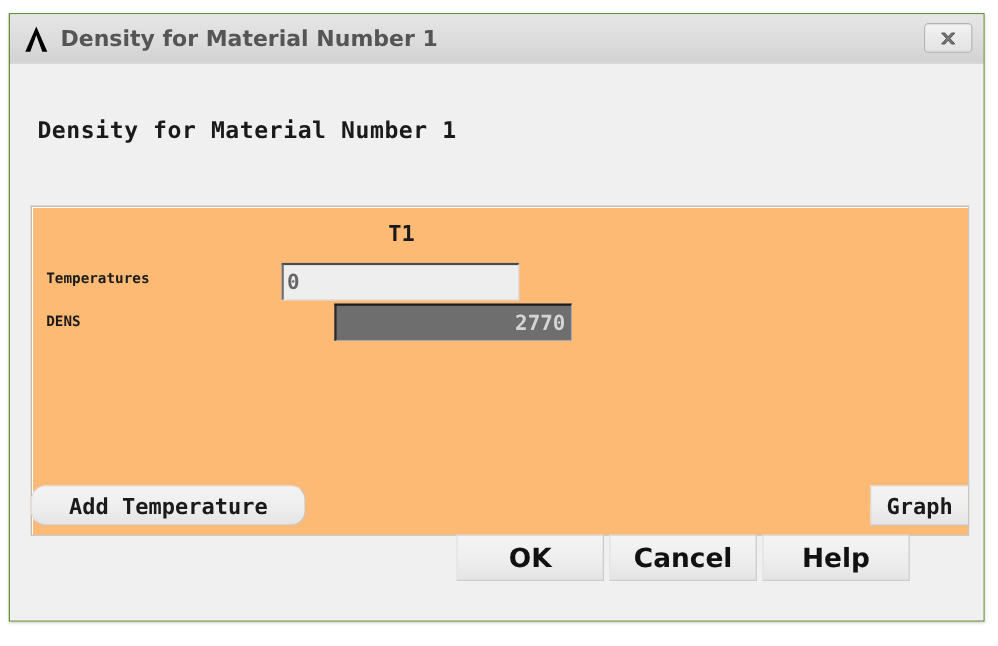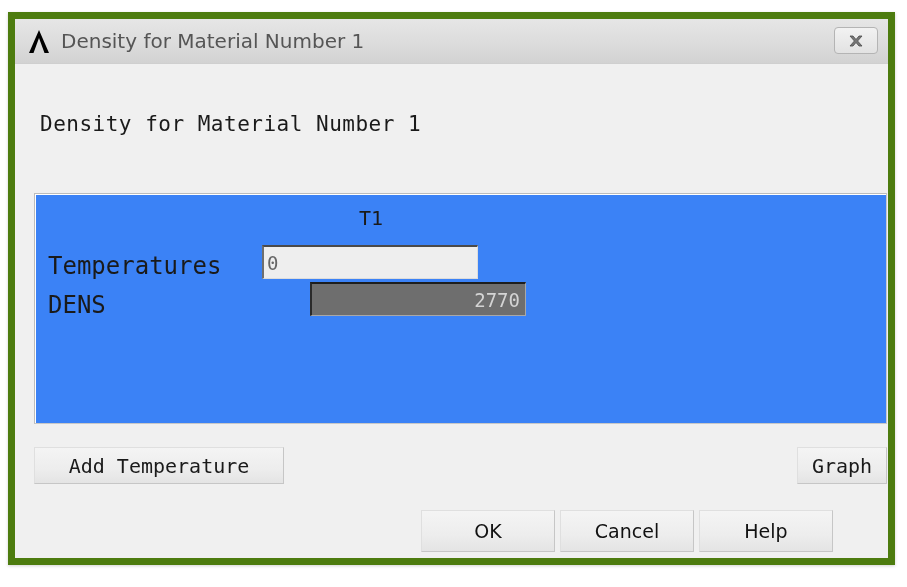--- a/index.html
+++ b/index.html
@@ -15,23 +15,24 @@
   }
 
   
   #window {
     position: absolute;
     left: 8px;
     top: 12px;
     width: 887px;
     height: 553px;
     background: #f0f0f0;
-    border: 7px solid #4d7c0f;
+    border: 1px solid #4d7c0f;
     box-shadow: 0 1px 3px rgba(0,0,0,0.18);
     box-sizing: border-box;
+    font-weight: bold;
   }
 
   
   #titlebar {
     position: absolute;
     left: 0; top: 0;
     width: 100%;
     height: 45px;
     background: linear-gradient(to bottom, #e6e6e6 0%, #dcdcdc 55%, #d2d2d2 100%);
     border-bottom: 1px solid #cfcfcf;
@@ -93,44 +94,44 @@
     letter-spacing: 0.5px;
     white-space: nowrap;
   }
 
   
   #groupbox {
     position: absolute;
     left: 19px;
     top: 129px;
     width: 853px;
-    height: 231px;
+    height: 300px;
     border: 1px solid #c8c8c8;
     border-top-color: #bcbcbc;
     border-left-color: #bcbcbc;
-    background: #3b82f6;
+    background: #fdba74;
     box-sizing: border-box;
     box-shadow: inset 1px 1px 0 #ffffff;
     padding-left: 23px;
   }
 
   #col-header-t1 {
     position: absolute;
     left: 228px;
     top: 12px;
     width: 216px;
     text-align: center;
     font-size: 20px;
     color: #1a1a1a;
   }
 
   .row-label {
     position: absolute;
     left: 13px;
-    font-size: 24px;
+    font-size: 13px;
     color: #1a1a1a;
     white-space: nowrap;
   }
   #label-temperatures { top: 58px; }
   #label-dens { top: 97px; }
 
   .cell {
     position: absolute;
     left: 227px;
     width: 216px;
@@ -173,30 +174,30 @@
     box-sizing: border-box;
     font-size: 20px;
     color: #1a1a1a;
     display: flex;
     align-items: center;
     justify-content: center;
     cursor: pointer;
     white-space: nowrap;
   }
 
-  #btn-add-temperature  { left: 19px;  top: 383px; width: 250px; height: 37px; }
+  #btn-add-temperature  { left: 19px;  top: 383px; width: 250px; height: 37px; border-radius: 14px; }
   #btn-delete-temperature { left: 269px; top: 383px; width: 300px; height: 37px; }
   #btn-graph { left: 782px; top: 383px; width: 90px; height: 37px; text-align: center; }
 
   
   .btn-bottom {
-    top: 446px;
+    top: 428px;
     height: 42px;
     font-family: "DejaVu Sans", sans-serif;
-    font-size: 19px;
+    font-size: 24px;
     color: #111111;
   }
   #btn-ok     { left: 406px; width: 134px; }
   #btn-cancel { left: 545px; width: 134px; }
   #btn-help   { left: 684px; width: 134px; }
 </style>
 </head>
 <body>
 
 <div id="window">

